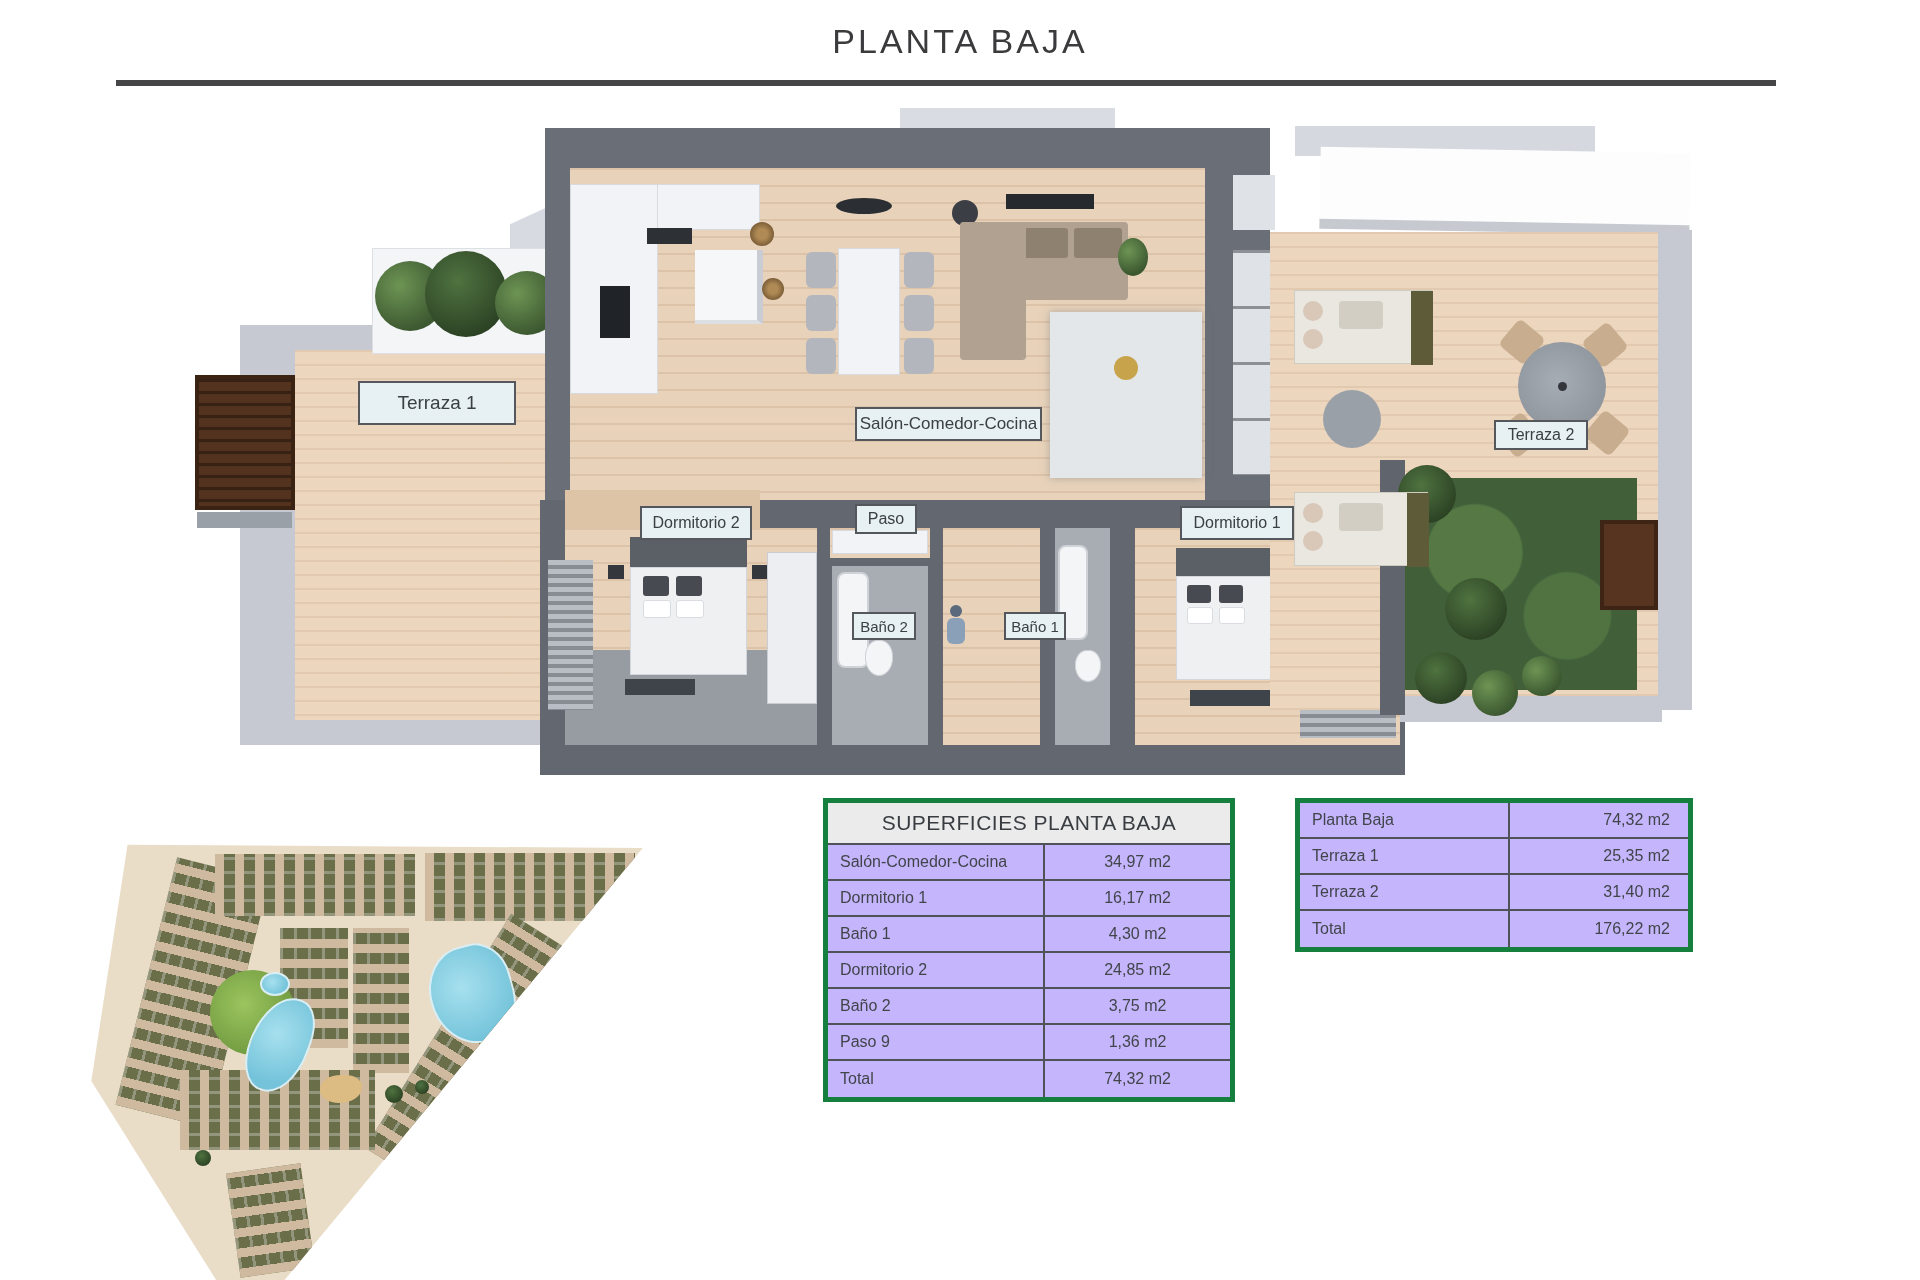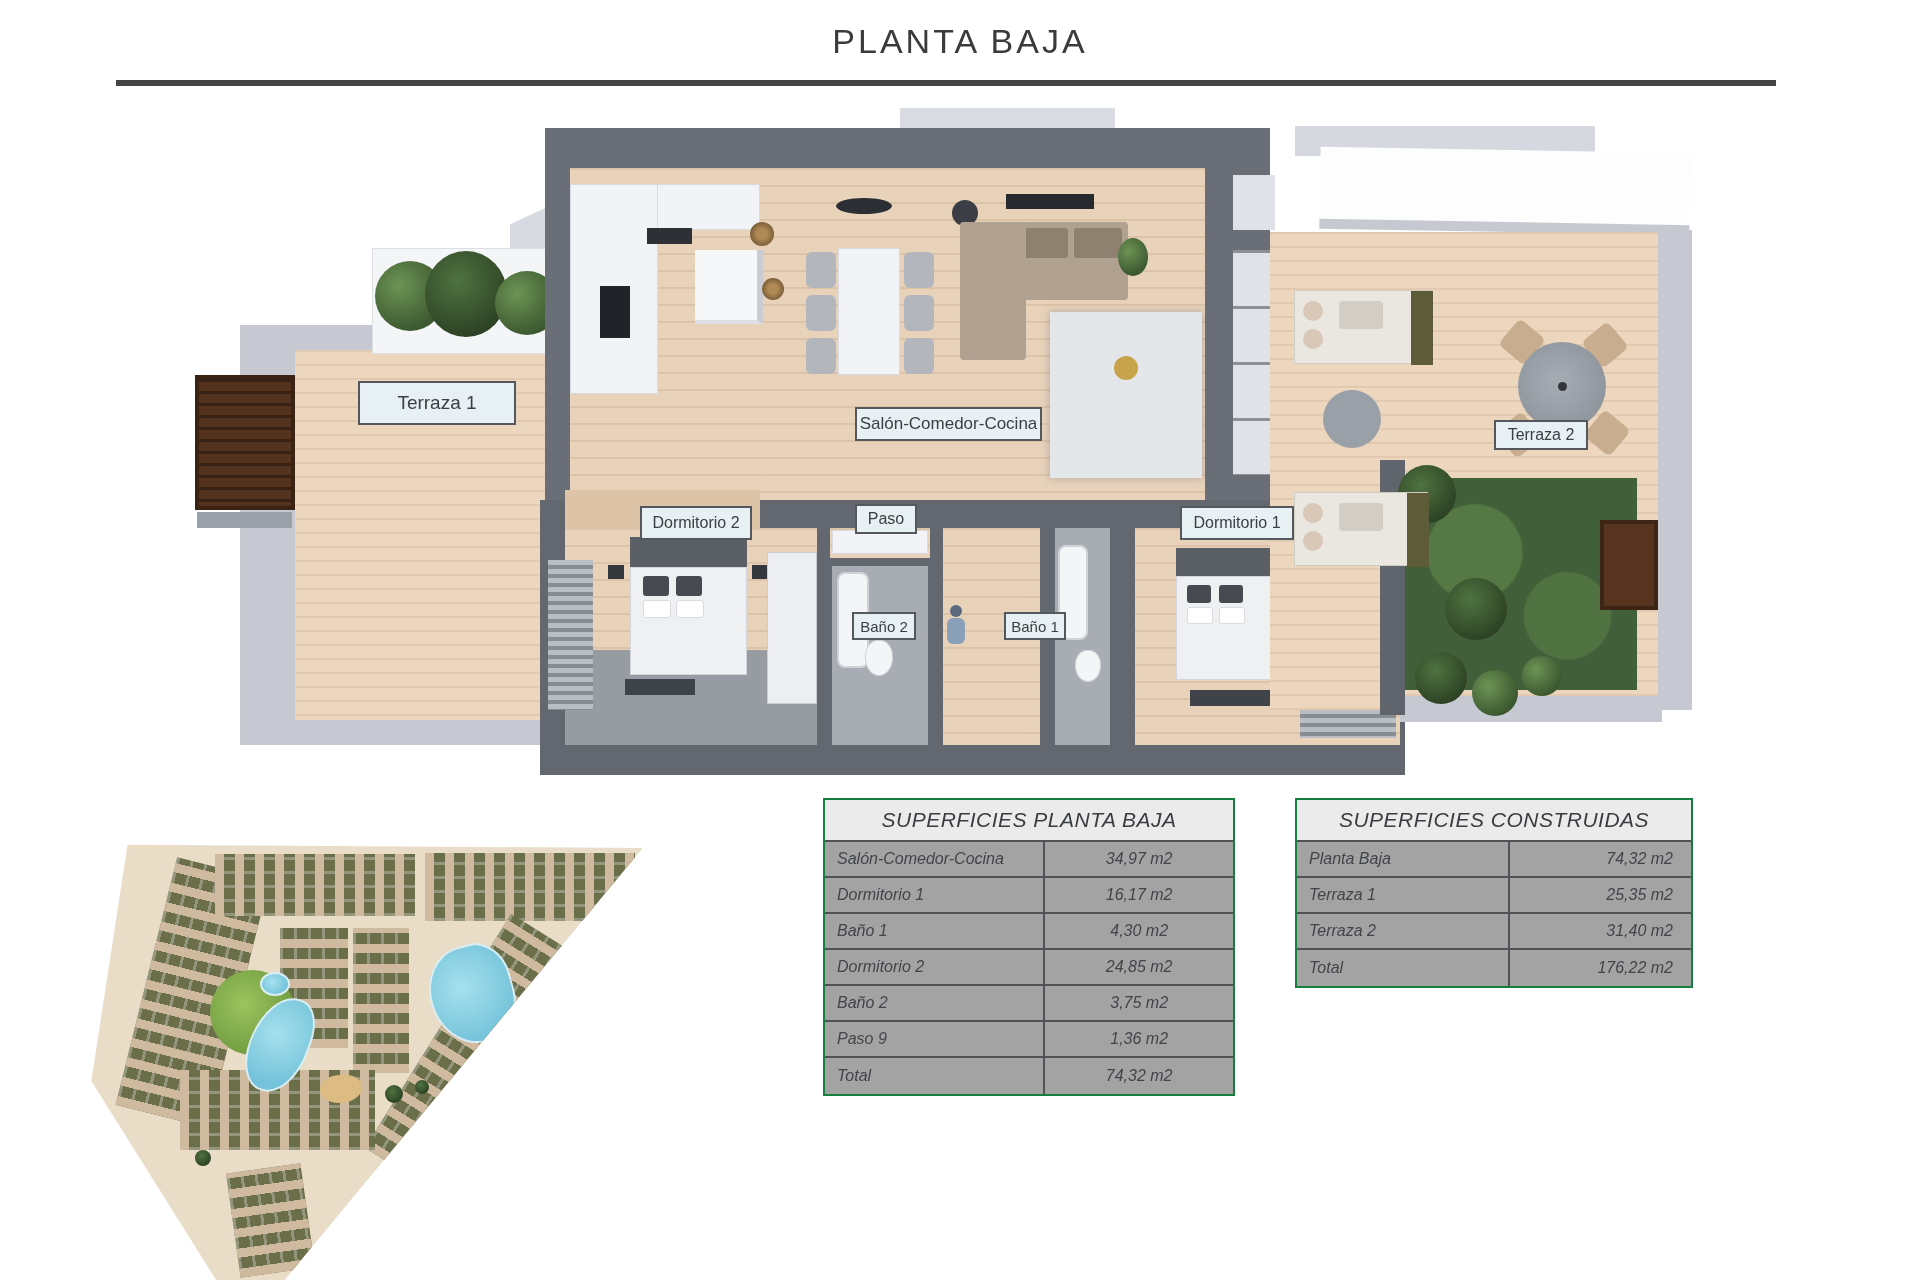--- a/index.html
+++ b/index.html
@@ -16,21 +16,21 @@
   .wallD{background:#6a6e76;}
   .wallL{background:#c6c9d1;}
   .tile{background:#a8acb3;}
   .white-f{background:#f2f3f6;border:1px solid #d7dade;box-sizing:border-box;}
   .plant{position:absolute;border-radius:50%;background:radial-gradient(circle at 35% 35%, #6d9454, #3c5830 72%);}
   .plantD{position:absolute;border-radius:50%;background:radial-gradient(circle at 40% 35%, #4f7340, #2c4224 75%);}
   .rlabel{position:absolute;background:#e7f0f2;border:2px solid #54585d;color:#3b4045;
      display:flex;align-items:center;justify-content:center;font-size:17px;box-sizing:border-box;white-space:nowrap;}
   .stripes{background:repeating-linear-gradient(180deg,#b9bdc4 0 5px,#888c93 5px 9px);}
   
-  .stable{position:absolute;background:#a3a3a3;border:2px solid #15803d;box-sizing:border-box;font-style:italic;}
+  .stable{position:absolute;background:#c4b5fd;border:5px solid #15803d;box-sizing:border-box;}
   .stable-header{height:40px;line-height:40px;text-align:center;background:#ebebeb;
      border-bottom:2px solid #4f5256;font-size:21px;letter-spacing:.5px;color:#393d41;}
   .stable-row{display:flex;height:36px;border-bottom:2px solid #4f5256;box-sizing:border-box;}
   .stable-row:last-child{border-bottom:none;}
   .cell{display:flex;align-items:center;font-size:16px;color:#41454a;box-sizing:border-box;}
   .cell.lab{width:54%;border-right:2px solid #4f5256;padding-left:12px;}
   .cell.val{flex:1;justify-content:center;}
   .valr .cell.val{justify-content:flex-end;padding-right:18px;}
   
   .houses{position:absolute;background-color:#6a6e49;
@@ -241,21 +241,20 @@
       <div class="cell lab">Paso 9</div>
       <div class="cell val">1,36 m2</div>
     </div>
     <div class="stable-row">
       <div class="cell lab">Total</div>
       <div class="cell val">74,32 m2</div>
     </div>
   </div>
 
   <div class="stable valr" style="left:1295px;top:798px;width:398px;">
-    <div class="stable-header">SUPERFICIES CONSTRUIDAS</div>
     <div class="stable-row">
       <div class="cell lab">Planta Baja</div>
       <div class="cell val">74,32 m2</div>
     </div>
     <div class="stable-row">
       <div class="cell lab">Terraza 1</div>
       <div class="cell val">25,35 m2</div>
     </div>
     <div class="stable-row">
       <div class="cell lab">Terraza 2</div>

